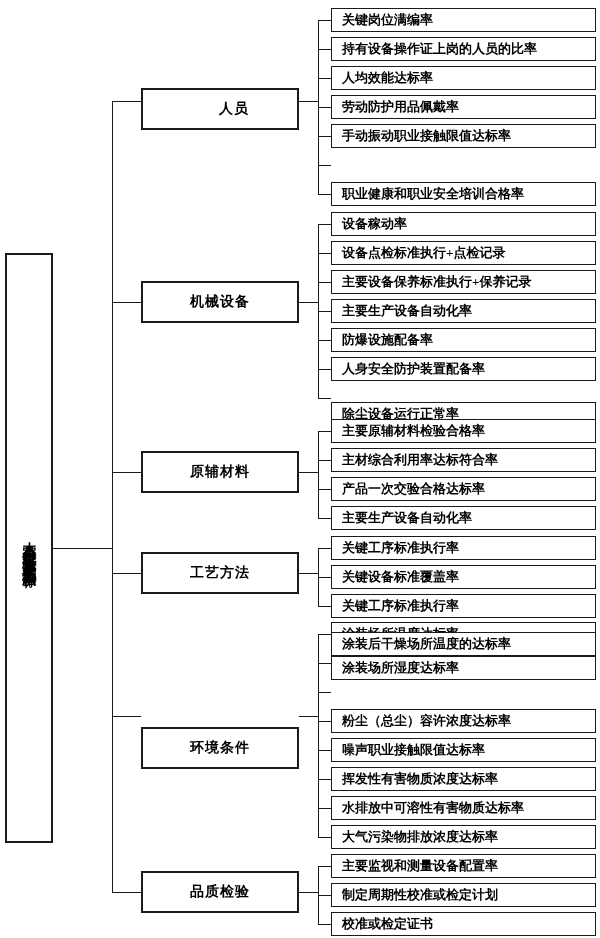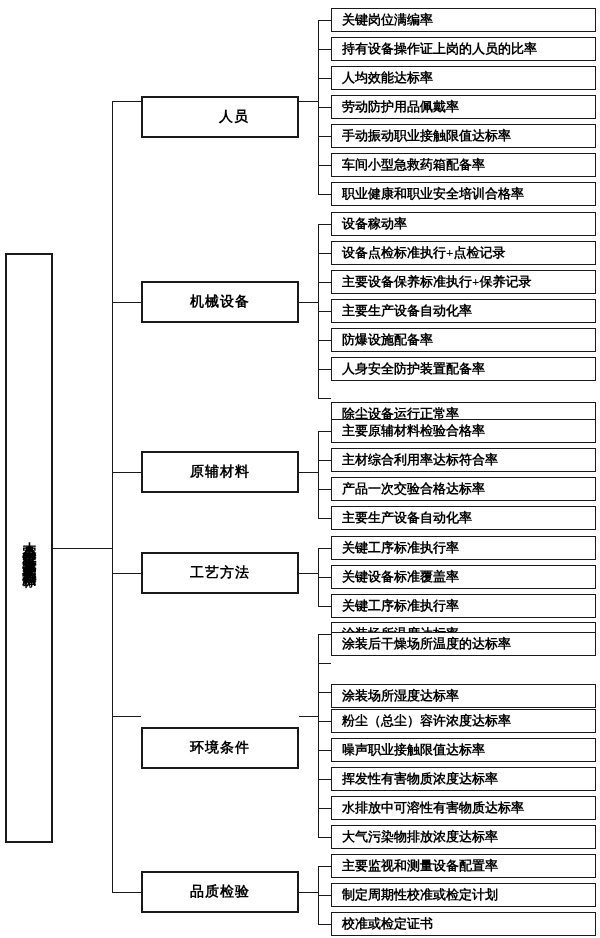--- a/index.html
+++ b/index.html
@@ -60,35 +60,34 @@
 </head>
 <body>
 
 <div class="figure" id="figure">
   <div class="root-box">
     <div class="root-label">木家具生产过程质量安全状态监测指标</div>
   </div>
 <div class="vline" style="left: 112px; top: 101px; height: 791px;"></div>
     <div class="hline" style="left: 53px; top: 548px; width: 59px;"></div>
     <div class="hline" style="left: 112px; top: 101px; width: 29px;"></div>
-    <div class="cat-box" style="top: 96px; padding-left: 28px;">人员</div>
+    <div class="cat-box" style="top: 88px; padding-left: 28px;">人员</div>
     <div class="hline" style="left: 299px; top: 101px; width: 19px;"></div>
     <div class="vline" style="left: 318px; top: 20px; height: 174px;"></div>
     <div class="hline" style="left: 318px; top: 20px; width: 13px;"></div>
     <div class="leaf-box" style="top: 8px;">关键岗位满编率</div>
     <div class="hline" style="left: 318px; top: 49px; width: 13px;"></div>
     <div class="leaf-box" style="top: 37px;">持有设备操作证上岗的人员的比率</div>
     <div class="hline" style="left: 318px; top: 78px; width: 13px;"></div>
     <div class="leaf-box" style="top: 66px;">人均效能达标率</div>
     <div class="hline" style="left: 318px; top: 107px; width: 13px;"></div>
     <div class="leaf-box" style="top: 95px;">劳动防护用品佩戴率</div>
     <div class="hline" style="left: 318px; top: 136px; width: 13px;"></div>
     <div class="leaf-box" style="top: 124px;">手动振动职业接触限值达标率</div>
     <div class="hline" style="left: 318px; top: 165px; width: 13px;"></div>
-    <div class="leaf-box" style="top: 153px;">车间小型急救药箱配备率</div>
     <div class="hline" style="left: 318px; top: 194px; width: 13px;"></div>
     <div class="leaf-box" style="top: 182px;">职业健康和职业安全培训合格率</div>
     <div class="hline" style="left: 112px; top: 302px; width: 29px;"></div>
     <div class="cat-box" style="top: 281px;">机械设备</div>
     <div class="hline" style="left: 299px; top: 302px; width: 19px;"></div>
     <div class="vline" style="left: 318px; top: 224px; height: 174px;"></div>
     <div class="hline" style="left: 318px; top: 224px; width: 13px;"></div>
     <div class="leaf-box" style="top: 212px;">设备稼动率</div>
     <div class="hline" style="left: 318px; top: 253px; width: 13px;"></div>
     <div class="leaf-box" style="top: 241px;">设备点检标准执行+点检记录</div>
@@ -126,21 +125,21 @@
     <div class="leaf-box" style="top: 594px;">关键工序标准执行率</div>
     <div class="hline" style="left: 112px; top: 716px; width: 29px;"></div>
     <div class="cat-box" style="top: 727px; text-align: right;">环境条件</div>
     <div class="hline" style="left: 299px; top: 716px; width: 19px;"></div>
     <div class="vline" style="left: 318px; top: 634px; height: 203px;"></div>
     <div class="hline" style="left: 318px; top: 634px; width: 13px;"></div>
     <div class="leaf-box" style="top: 622px;">涂装场所温度达标率</div>
     <div class="hline" style="left: 318px; top: 663px; width: 13px;"></div>
     <div class="leaf-box" style="top: 632px;">涂装后干燥场所温度的达标率</div>
     <div class="hline" style="left: 318px; top: 692px; width: 13px;"></div>
-    <div class="leaf-box" style="top: 656px; margin-top: 28px;">涂装场所湿度达标率</div>
+    <div class="leaf-box" style="top: 656px;">涂装场所湿度达标率</div>
     <div class="hline" style="left: 318px; top: 721px; width: 13px;"></div>
     <div class="leaf-box" style="top: 709px;">粉尘（总尘）容许浓度达标率</div>
     <div class="hline" style="left: 318px; top: 750px; width: 13px;"></div>
     <div class="leaf-box" style="top: 738px;">噪声职业接触限值达标率</div>
     <div class="hline" style="left: 318px; top: 779px; width: 13px;"></div>
     <div class="leaf-box" style="top: 767px;">挥发性有害物质浓度达标率</div>
     <div class="hline" style="left: 318px; top: 808px; width: 13px;"></div>
     <div class="leaf-box" style="top: 796px;">水排放中可溶性有害物质达标率</div>
     <div class="hline" style="left: 318px; top: 837px; width: 13px;"></div>
     <div class="leaf-box" style="top: 825px;">大气污染物排放浓度达标率</div>

